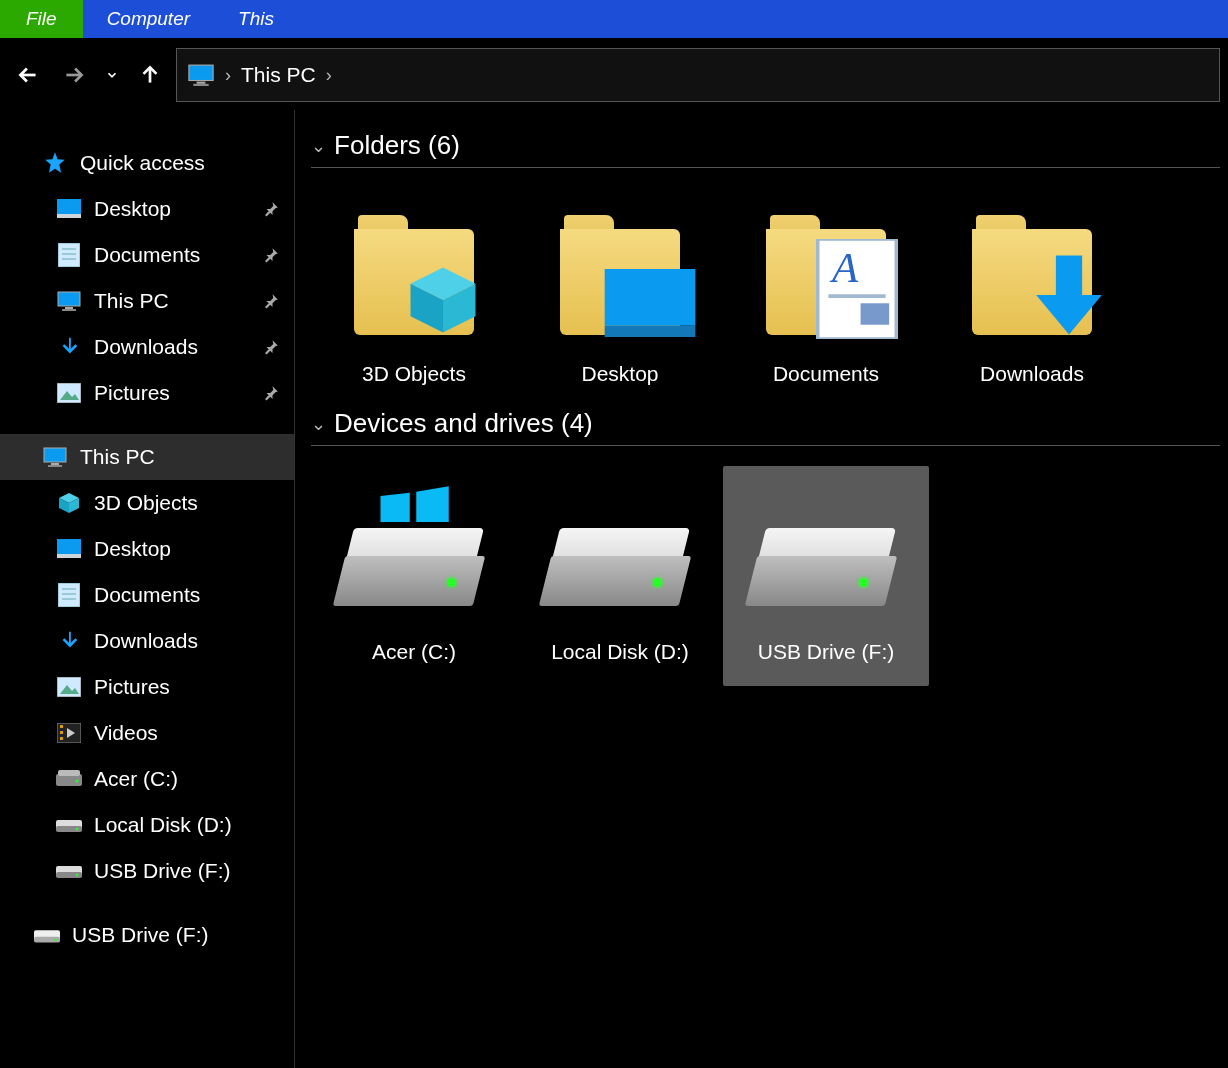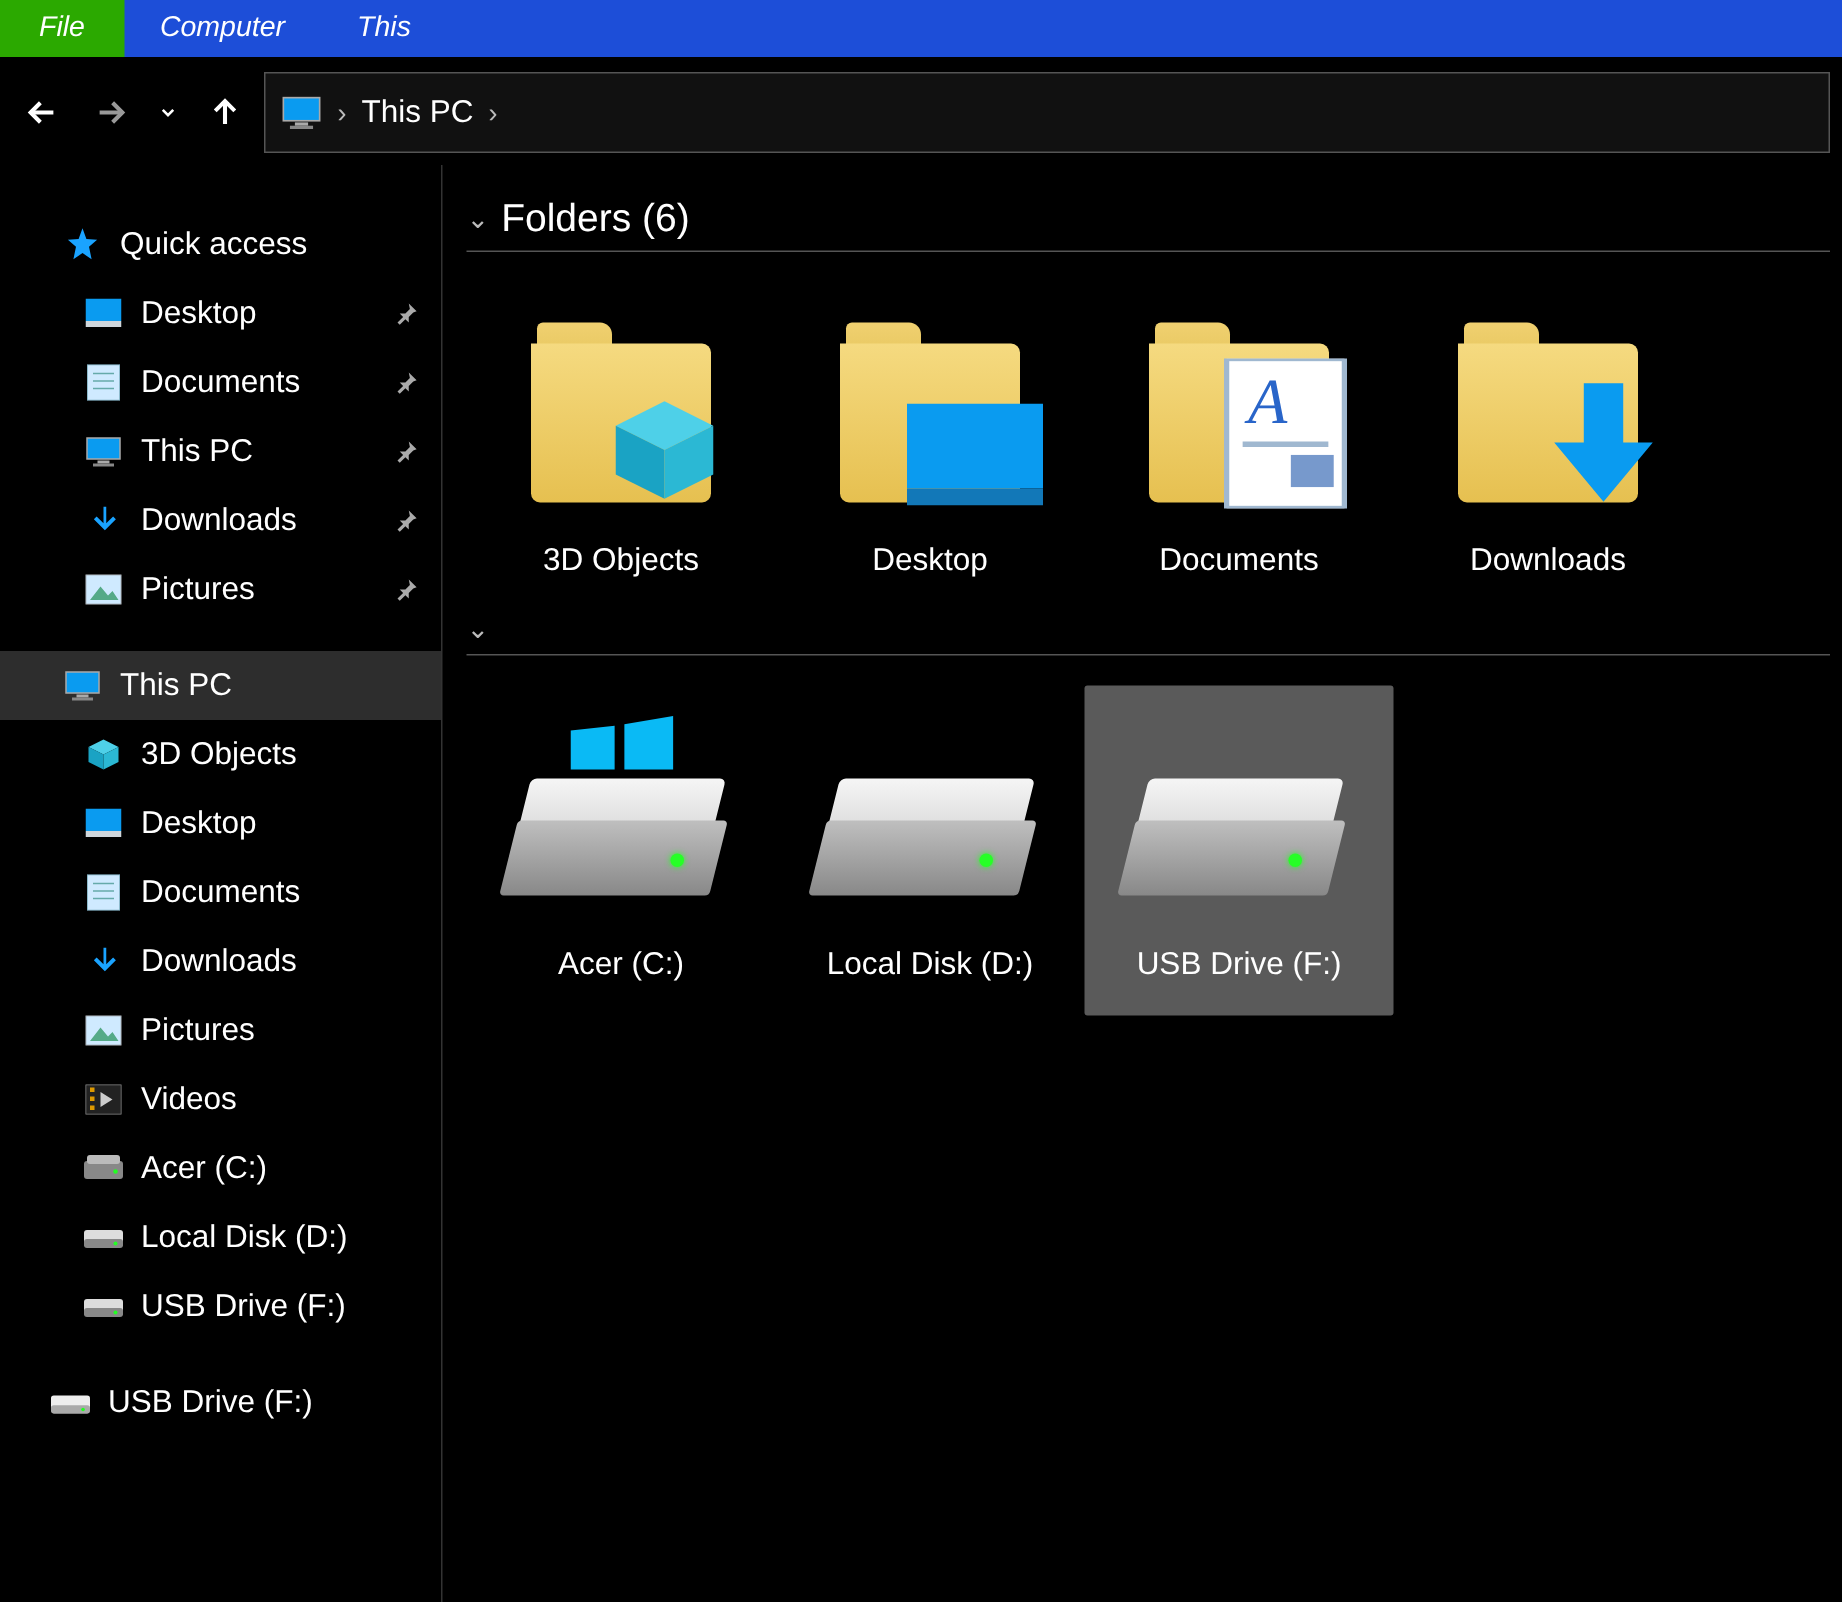--- a/index.html
+++ b/index.html
@@ -555,20 +555,21 @@
                 </svg>
             </div>
           </div>
         </div>
         <div class="lbl">Downloads</div>
       </div>
     </div>
 
     <div class="section-header" style="margin-top:0">
       <span class="chev">⌄</span>
+      <span>Devices and drives (4)</span>
     </div>
     <div class="grid">
 
       <div class="tile">
         <div class="iconbox">
           <div class="drive-shape">
             <div class="drive-extra">
               <svg width="78" height="78" viewBox="0 0 24 24" fill="#0abaf5">
                   <path d="M2 4l9-1v9H2zM13 2.7L23 1v11H13zM2 14h9v9l-9-1zM13 14h10v10l-10-1.3z"></path>
                 </svg>

